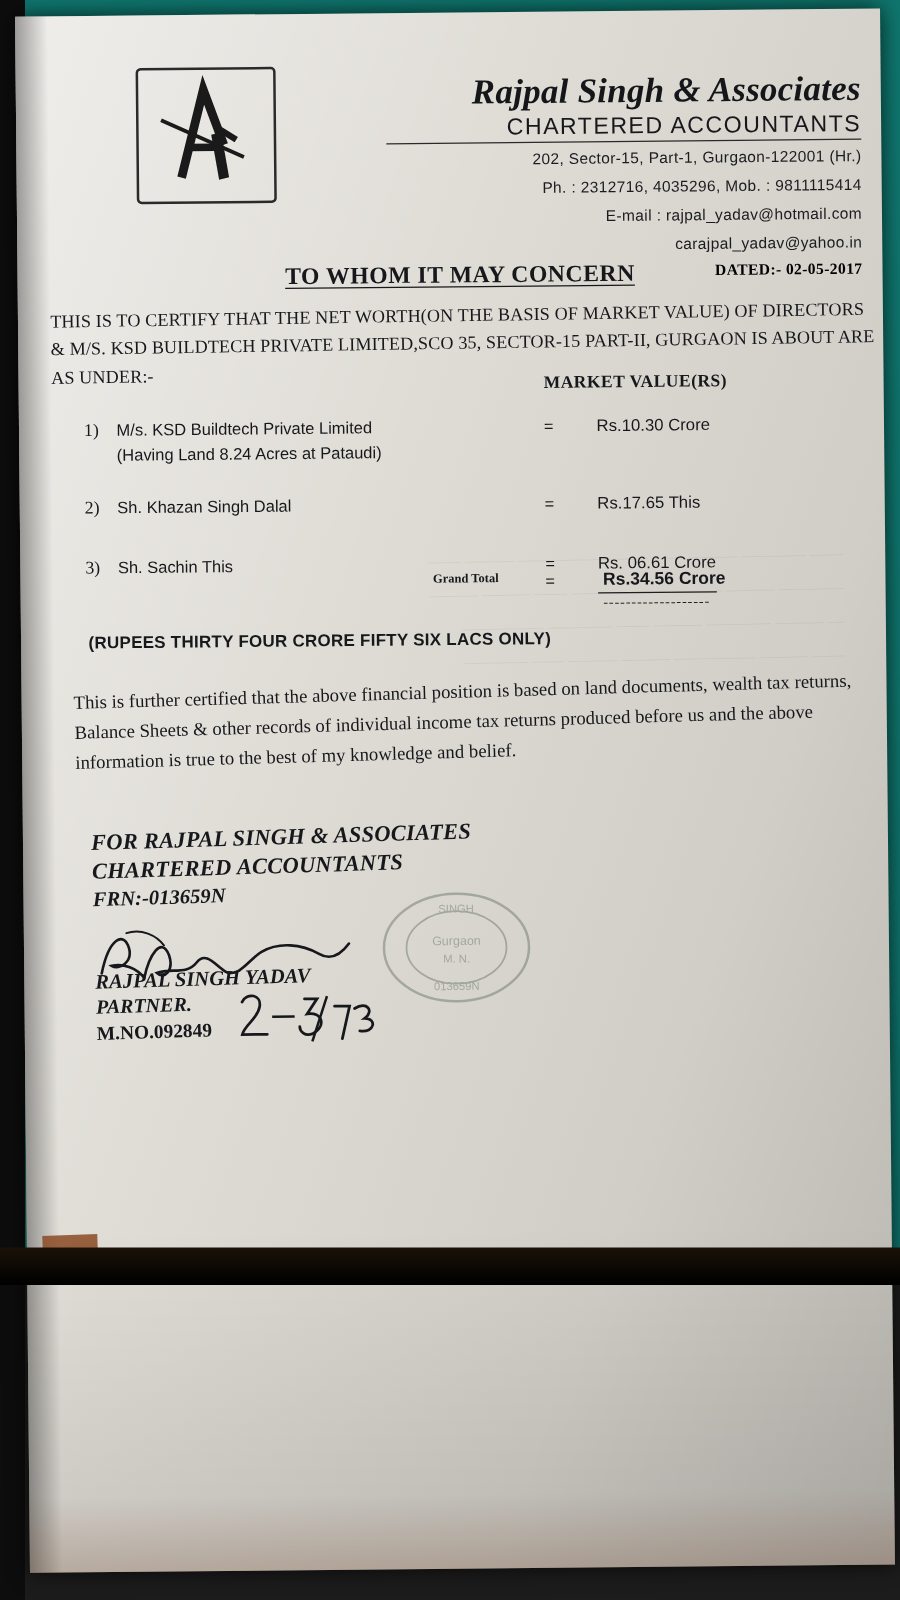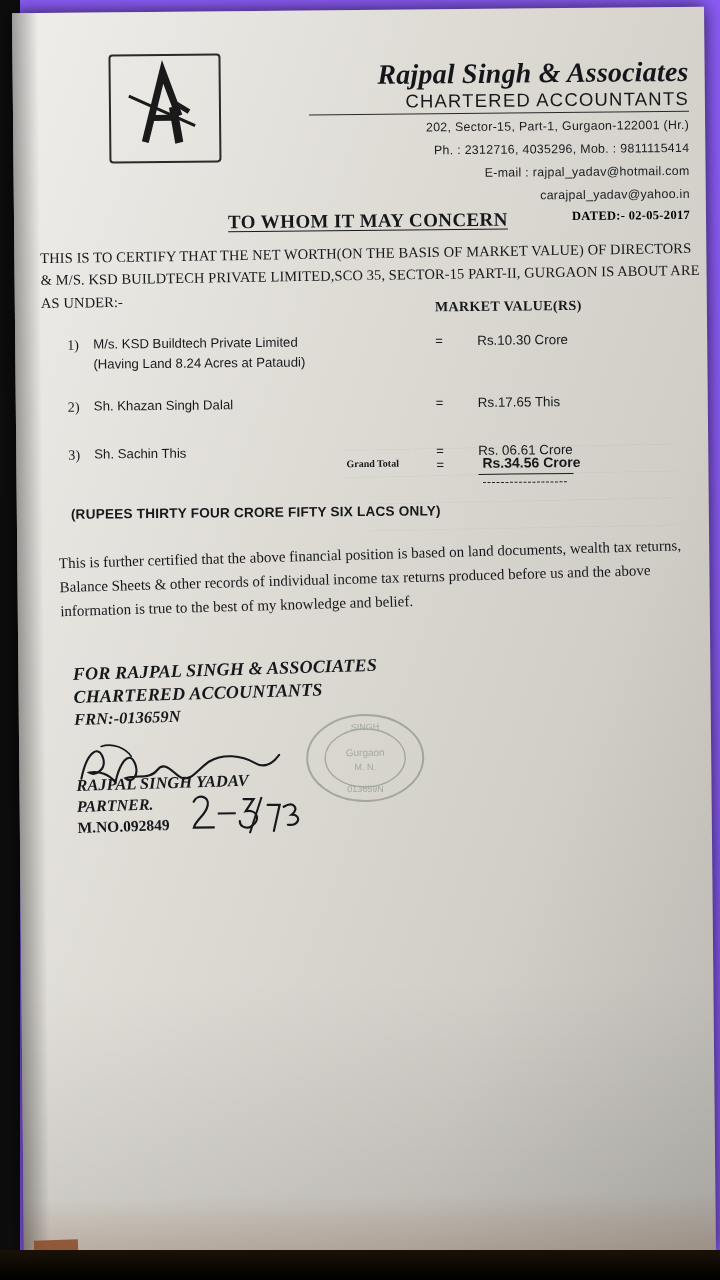--- a/index.html
+++ b/index.html
@@ -1,18 +1,18 @@
 <!DOCTYPE html>
 <html><head>
 <meta charset="utf-8">
 <style>
   html,body{margin:0;padding:0;background:#1c1c1c;}
   body{width:720px;height:1280px;overflow:hidden;font-family:"Liberation Serif",serif;}
 
-  #page{position:relative;width:720px;height:1280px;background:#8b5cf6;}
+  #page{position:relative;width:720px;height:1028px;background:#0f766e;}
 
   
   .sheet{
     position:absolute;
     left:18px; top:10px;
     width:692px; height:1245px;
     background:#dcd9d2;
     background-image:
       linear-gradient(110deg, rgba(255,255,255,0.55) 0%, rgba(255,255,255,0.08) 38%, rgba(0,0,0,0.05) 72%, rgba(0,0,0,0.16) 100%),
       linear-gradient(0deg, rgba(0,0,0,0.10) 0%, rgba(0,0,0,0.00) 22%);

